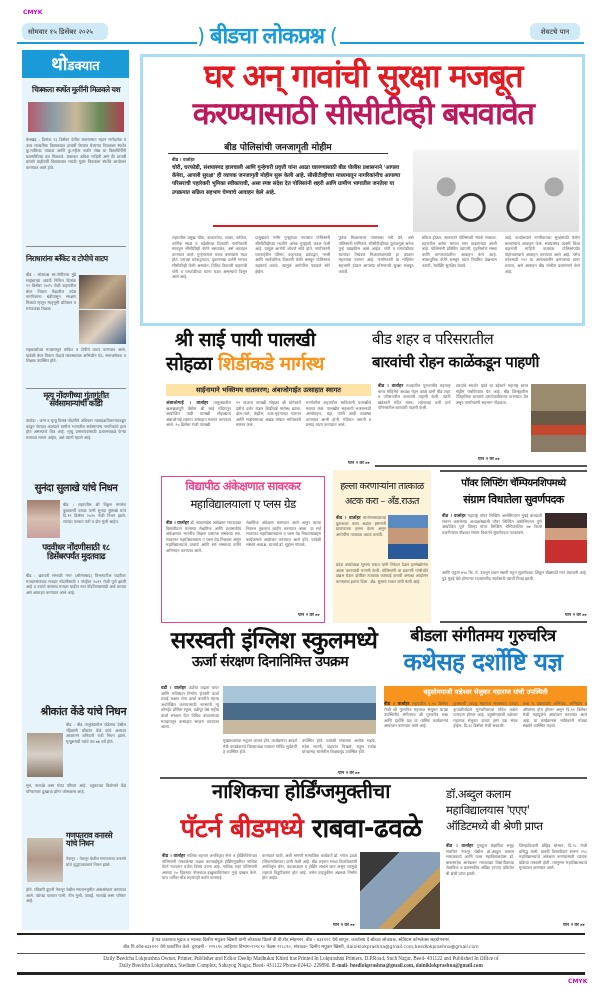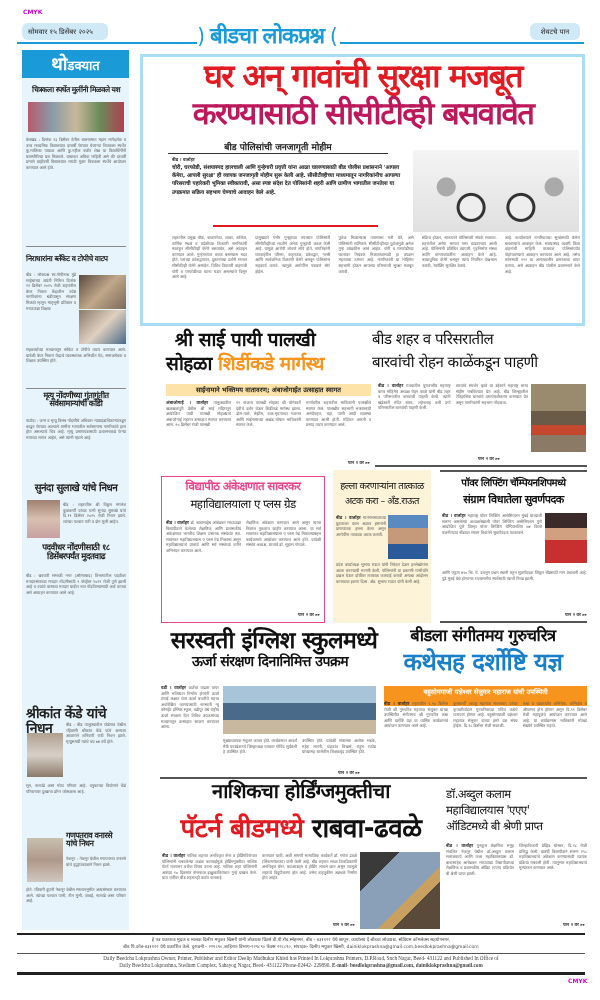--- a/index.html
+++ b/index.html
@@ -54,21 +54,21 @@
 <div class="abs hl" style="left:26px;top:392px;width:100px;font-size:8px;text-align:center">मृत्यू नोंदणीच्या गुंतागुंतीत सर्वसामान्यांची कोंडी</div>
 <div class="abs body-text" style="left:26px;top:418px;width:100px;height:60px;overflow:hidden"><span>पाटोदा :</span> जन्म व मृत्यू विलंब नोंदणीचे अधिकार न्यायदंडाधिकाऱ्यांकडून काढून घेण्यात आल्याने ग्रामीण भागातील सर्वसामान्य नागरिकांचे हाल होत असल्याचे चित्र आहे. मृत्यू प्रमाणपत्रासाठी प्रशासनाकडे फेऱ्या माराव्या लागत आहेत, असे त्यांनी म्हटले आहे.</div>
 
 <div class="abs hl" style="left:26px;top:483px;width:100px;font-size:10px;text-align:center">सुनंदा सुलाखे यांचे निधन</div>
 <div class="abs photo" style="left:27px;top:500px;width:33px;height:38px;background:linear-gradient(180deg,#a08070,#d8c0b0,#c8a0a0)"></div>
 <div class="abs body-text" style="left:63px;top:502px;width:63px;height:38px;overflow:hidden"><span>बीड :</span> शहरातील श्री विठ्ठल मंगलेश कुळकर्णी यांच्या पत्नी सुनंदा सुलाखे यांचे दि.११ डिसेंबर २०२५ रोजी निधन झाले. त्यांच्या पश्चात पती व दोन मुली आहेत.</div>
 
 <div class="abs hl" style="left:26px;top:543px;width:100px;font-size:8.5px;text-align:center">पदवीधर नोंदणीसाठी १८ डिसेंबरपर्यंत मुदतवाढ</div>
 <div class="abs body-text" style="left:26px;top:573px;width:100px;height:63px;overflow:hidden"><span>बीड :</span> छत्रपती संभाजी नगर (औरंगाबाद) विभागातील पदवीधर मतदारसंघाच्या मतदार नोंदणीसाठी १ नोव्हेंबर २०२२ रोजी पूर्ण झाली आहे व ज्यांचे वास्तव्य मतदार यादीत नाव नोंदविण्यासाठी अर्ज करावा असे आवाहन करण्यात आले आहे.</div>
 
-<div class="abs hl" style="left:26px;top:706px;width:100px;font-size:14px;text-align:left">श्रीकांत केंडे यांचे निधन</div>
+<div class="abs hl" style="left:26px;top:706px;width:100px;font-size:11px;text-align:right">श्रीकांत केंडे यांचे निधन</div>
 <div class="abs photo" style="left:27px;top:733px;width:36px;height:44px;background:linear-gradient(180deg,#b0a090,#d8d0c8,#8a7a6a)"></div>
 <div class="abs body-text" style="left:66px;top:722px;width:60px;height:60px;overflow:hidden"><span>बीड :</span> बीड तालुक्यातील घोडेगाव येथील रहिवासी श्रीकांत केंडे यांचे अल्पशा आजाराने शनिवारी रात्री निधन झाले. मृत्युसमयी त्यांचे वय ७४ वर्षे होते.</div>
 <div class="abs body-text" style="left:26px;top:783px;width:100px;height:36px;overflow:hidden">सून, नातवंडे असा मोठा परिवार आहे. धनुकाच्या वियोगाने केंडे परिवारावर दुःखाचा डोंगर कोसळला आहे.</div>
 
 <div class="abs hl" style="left:66px;top:832px;width:62px;font-size:8px"><span>गणपतराव वनारसे</span><br><span>यांचे निधन</span></div>
 <div class="abs photo" style="left:27px;top:838px;width:36px;height:44px;background:linear-gradient(180deg,#c8c0b0,#b09888,#d0c8c0)"></div>
 <div class="abs body-text" style="left:66px;top:856px;width:60px;height:30px;overflow:hidden"><span>नेकनूर :</span> नेकनूर येथील गणपतराव वनारसे यांचे वृद्धापकाळाने निधन झाले.</div>
 <div class="abs body-text" style="left:26px;top:887px;width:100px;height:26px;overflow:hidden">होते. रविवारी दुपारी नेकनूर येथील स्मशानभूमीत अंत्यसंस्कार करण्यात आले. त्यांच्या पश्चात पत्नी, तीन मुली, जावई, नातवंडे असा परिवार आहे.</div>
 
 <div class="abs" style="left:140px;top:54px;width:445px;height:272px;border:3px solid #a8ddf5;background:#fff"></div>
@@ -91,21 +91,21 @@
 <div class="abs hl" style="left:140px;top:354px;width:210px;font-size:19px;text-align:center;color:#111"><span>सोहळा </span><span class="orange">शिर्डीकडे मार्गस्थ</span></div>
 <div class="abs" style="left:166px;top:384px;width:205px;height:12px;background:#fde3a7;font-size:6.5px;font-weight:bold;text-align:center;line-height:12px;color:#222">साईनामाने भक्तिमय वातावरण; अंबाजोगाईत उत्साहात स्वागत</div>
 <div class="abs" style="left:166px;top:400px;width:205px;height:58px;display:flex;gap:5px">
   <div class="body-text" style="flex:1;overflow:hidden"><span class="tag">अंबाजोगाई । वार्ताहर</span> तालुक्यातील खळखळपुरी येथील श्री साई मंदिरातून आयोजित पायी पालखी सोहळ्याचे अंबाजोगाई शहरात उत्साहात स्वागत करण्यात आले. १० डिसेंबर रोजी पालखी</div>
   <div class="body-text" style="flex:1;overflow:hidden">११ वाजता पालखी सोहळा श्री योगेश्वरी देवीचे दर्शन घेऊन शिर्डीकडे मार्गस्थ झाला. ढोल-ताशे, लेझीम, टाळ-मृदंगाच्या गजरात आणि साईनामाच्या अखंड घोषात भाविकांनी स्वागत केले.</div>
   <div class="body-text" style="flex:1;overflow:hidden">मार्गावरील शहरातील भाविकांनी पालखीचे स्वागत केले. पालखीत सहभागी भक्तांसाठी अल्पोपहार, चहा, पाणी आदी व्यवस्था करण्यात आली होती. मंदिरात आरती व प्रसाद वाटप करण्यात आले.</div>
 </div>
 <div class="abs cont" style="left:300px;top:459px;width:70px">पान २ वर ▸▸</div>
 
 <div class="abs hl" style="left:372px;top:332px;width:215px;font-size:15px;font-weight:normal;color:#111">बीड शहर व परिसरातील</div>
-<div class="abs hl" style="left:372px;top:355px;width:215px;font-size:15px;font-weight:normal;color:#111">बारवांची रोहन काळेंकडून पाहणी</div>
+<div class="abs hl" style="left:372px;top:355px;width:215px;font-size:15px;font-weight:bold;color:#111">बारवांची रोहन काळेंकडून पाहणी</div>
 <div class="abs" style="left:378px;top:383px;width:150px;height:70px;display:flex;gap:5px">
   <div class="body-text" style="flex:1;overflow:hidden"><span class="tag">बीड । वार्ताहर</span> राज्यातील पुरातत्त्वीय महाराष्ट्र बारव मोहिमेचे अध्यक्ष रोहन काळे यांनी बीड शहर व परिसरातील बारवांची पाहणी केली. त्यांनी खंडेश्वरी मंदिर बारव, शहेनशाह वली दर्गा परिसरातील बारवांची पाहणी केली.</div>
   <div class="body-text" style="flex:1;overflow:hidden">बारवांचे संवर्धन व्हावे या उद्देशाने महाराष्ट्र बारव मोहीम राबविण्यात येत आहे. बीड जिल्ह्यातील ऐतिहासिक बारवांचे दस्तऐवजीकरण करण्यात येत असून नागरिकांनी सहभाग नोंदवावा.</div>
 </div>
 <div class="abs photo" style="left:531px;top:384px;width:55px;height:68px;background:linear-gradient(180deg,#9a8a6e 0 40%,#6a5a48 40% 60%,#c4472e 60% 75%,#8a7a66 75%)"></div>
 <div class="abs cont" style="left:440px;top:455px;width:60px">पान २ वर ▸▸</div>
 <div class="abs line" style="left:375px;top:465px;width:212px;margin:0;background:#555;height:1.5px"></div>
 
 <div class="abs" style="left:161px;top:476px;width:164px;height:147px;border:1.5px solid #e8458b"></div>
 <div class="abs hl" style="left:164px;top:480px;width:158px;font-size:11.5px;text-align:center;color:#e8458b">विद्यापीठ अंकेक्षणात सावरकर</div>

